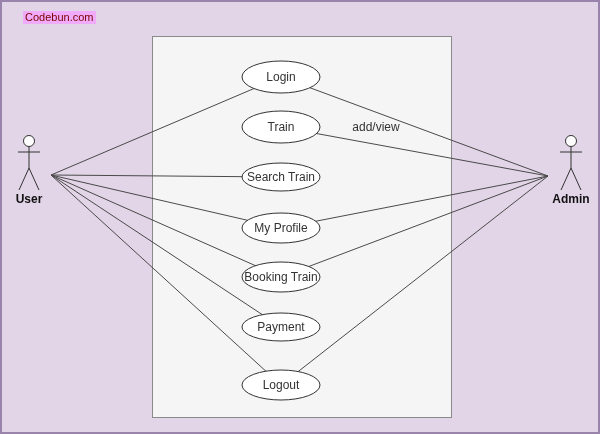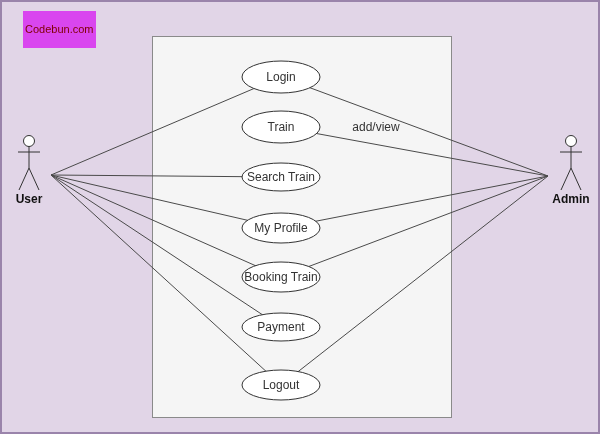--- a/index.html
+++ b/index.html
@@ -8,25 +8,25 @@
     width:600px;height:434px;
     box-sizing:border-box;
     background:#e1d5e7;
     border:2px solid #9a84ab;
     overflow:hidden;
   }
   .canvas svg{position:absolute;left:0;top:0;}
   .watermark{
     position:absolute;
     left:21px;top:9px;
-    background:#d946ef;
+    background:#f0abfc;
     color:#7e0000;
     font-size:11px;
     line-height:13px;
-    padding:12px 2px;
+    padding:0 2px;
     font-weight:400;
     letter-spacing:0;
   }
   .edge{stroke:#4a4a4a;stroke-width:1;fill:none;}
   .usecase-ellipse{fill:#ffffff;stroke:#333333;stroke-width:1;}
   .usecase-text{fill:#333333;font-size:12px;font-family:"Liberation Sans",sans-serif;text-anchor:middle;}
   .actor-stroke{stroke:#333333;stroke-width:1;fill:none;}
   .actor-head{fill:#ffffff;stroke:#333333;stroke-width:1;}
   .actor-text{fill:#111111;font-size:12px;font-weight:bold;font-family:"Liberation Sans",sans-serif;text-anchor:middle;}
   .annotation-text{fill:#333333;font-size:12px;font-family:"Liberation Sans",sans-serif;text-anchor:middle;}

